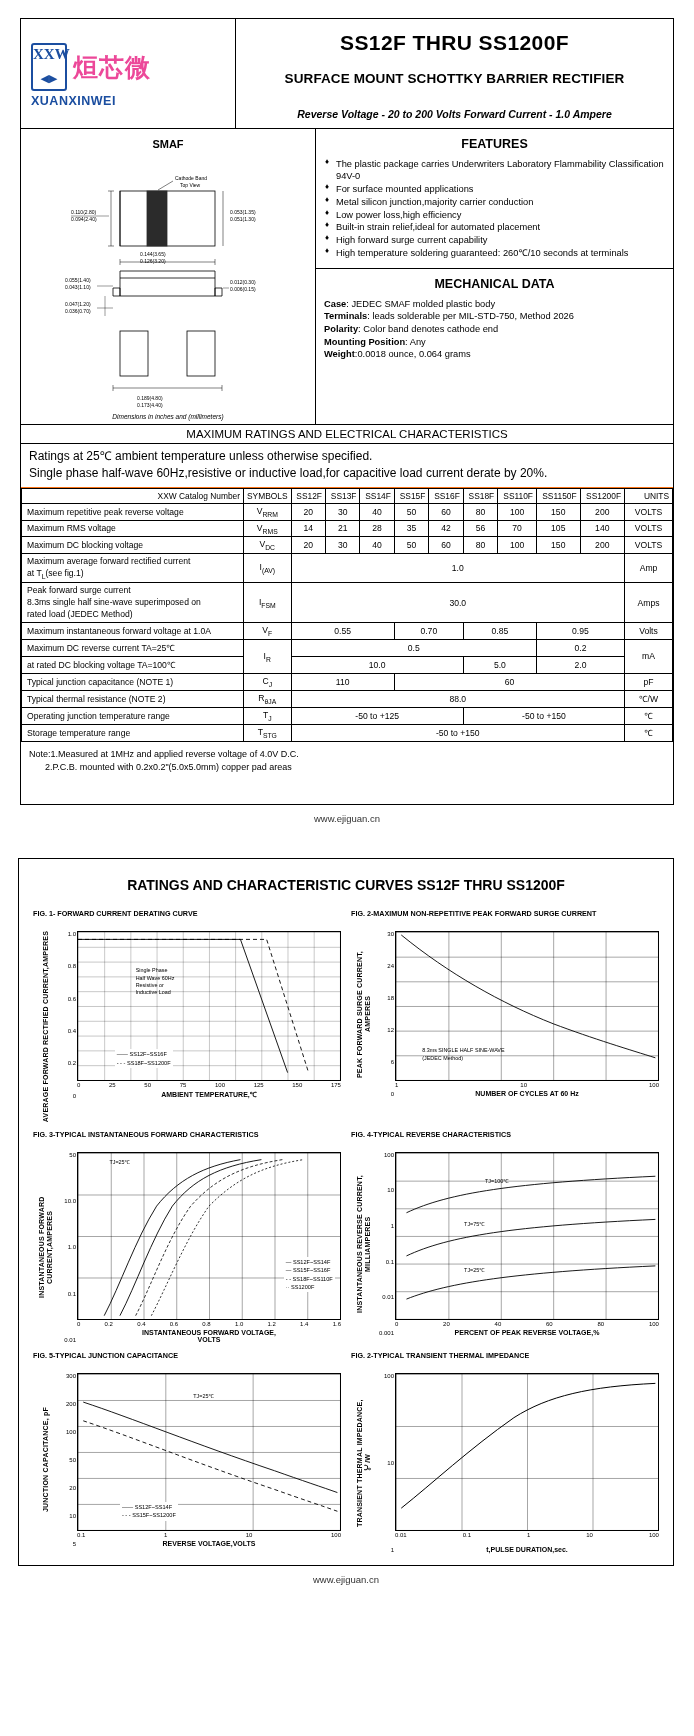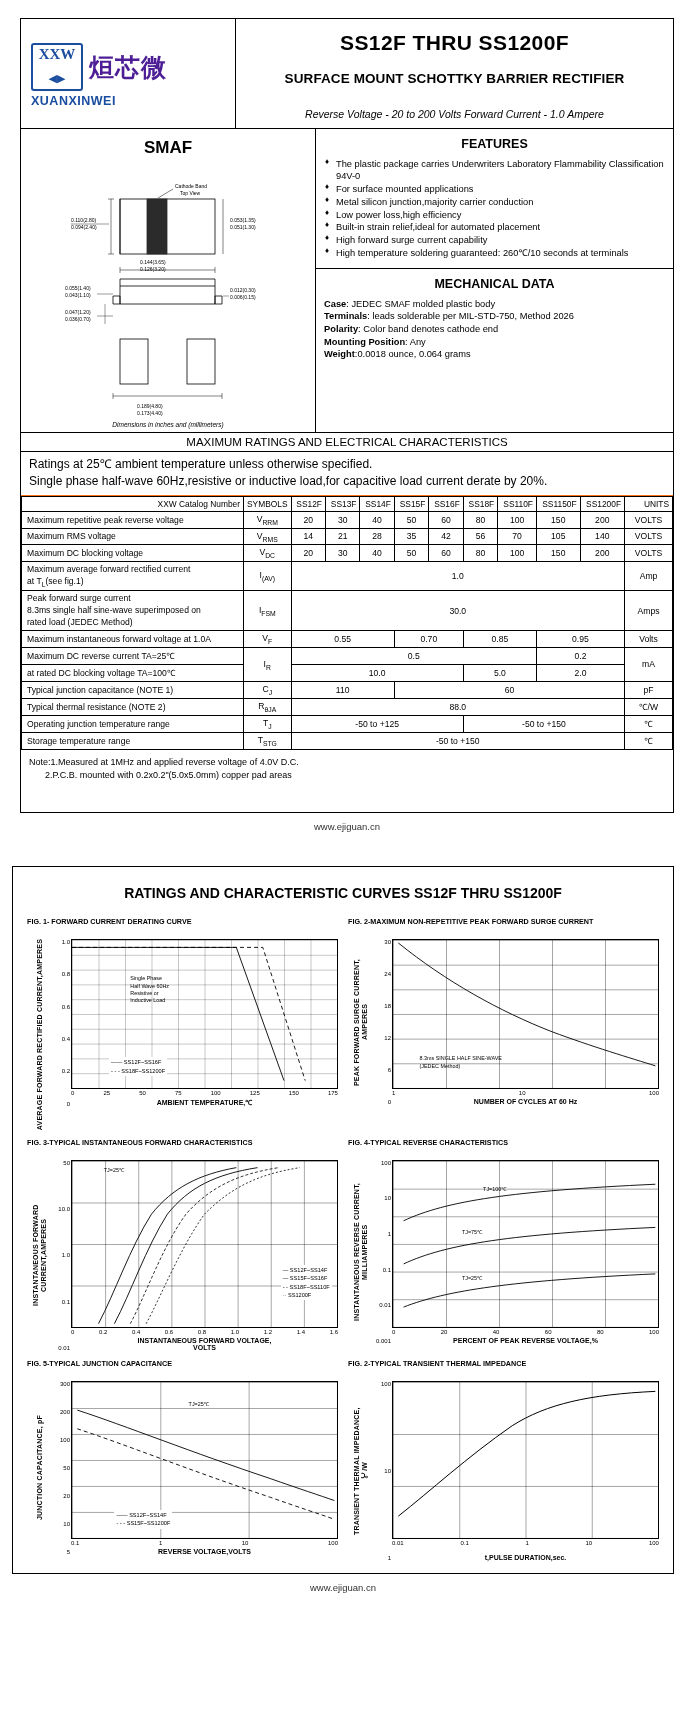--- a/index.html
+++ b/index.html
@@ -28,73 +28,73 @@
   .logo-cell {
     width: 215px;
     border-right: 1px solid #000;
     padding: 12px 6px 8px 10px;
     display: flex;
     flex-direction: column;
     justify-content: center;
   }
   .logo-row { display:flex; align-items:center; gap:6px; }
   .logo-mark {
-    width: 52px; height: 48px;
+    width: 36px; height: 48px;
     border: 2px solid #1b4ea0;
     border-radius: 3px;
     position: relative;
     flex: none;
   }
   .logo-mark .xxw {
     position:absolute; top:1px; left:0; right:0;
     text-align:center; font-size:15px; font-weight:bold; color:#1b4ea0;
     letter-spacing:0px;
     font-family:"Liberation Serif", serif;
   }
   .logo-mark .arrows {
     position:absolute; bottom:5px; left:0; right:0; text-align:center;
     font-size:11px; color:#1b4ea0; line-height:1;
   }
   .logo-cn {
-    font-size: 25px; font-weight: bold; color: #4c1d95; line-height:1;
+    font-size: 25px; font-weight: bold; color: #ec4899; line-height:1;
     letter-spacing: 1px;
   }
   .logo-en {
     font-size: 12.5px; color:#1b4ea0; font-weight:bold; letter-spacing:0.5px;
     margin-top: 3px;
   }
   .title-cell {
     flex: 1;
     padding: 12px 10px 8px 10px;
     text-align: center;
   }
   .main-title {
     font-size: 21px; font-weight: bold; letter-spacing: 0.4px;
     margin-bottom: 16px;
   }
   .sub-title {
     font-size: 13.5px; font-weight: bold; letter-spacing: 0.1px;
     margin-bottom: 22px;
   }
   .sub-title2 {
-    font-size: 10.5px; font-style: italic; font-weight: normal;
+    font-size: 10.5px; font-style: italic; font-weight: bold;
   }
 
   
   .mid {
     display: flex;
     border-bottom: 1px solid #000;
   }
   .drawing-col {
     width: 295px;
     border-right: 1px solid #000;
     padding: 6px 4px 4px 4px;
   }
   .drawing-title {
-    text-align:center; font-weight:bold; font-size: 17px; margin: 3px 0 6px 0;
+    text-align:center; font-weight:bold; font-size: 11px; margin: 3px 0 6px 0;
   }
   .drawing-area { position: relative; height: 255px; }
   .dim-note {
     text-align:center; font-size:6.5px; font-style:italic; margin-top:2px;
   }
   .right-col { flex:1; display:flex; flex-direction:column; }
   .features-box { border-bottom:1px solid #000; padding: 6px 8px 8px 8px; }
   .box-title { text-align:center; font-weight:bold; font-size:12.5px; margin:2px 0 7px 0; }
   .feat-list { margin:0; padding:0; list-style:none; }
   .feat-list li {
@@ -135,21 +135,21 @@
     font-size:9px; padding: 6px 8px 4px 8px; line-height:1.45;
   }
   .foot-note .ln2 { padding-left:16px; }
 
   .spacer-bottom { height: 26px; }
   .site {
     text-align:center; font-size:9.5px; color:#333; padding: 8px 0 4px 0;
   }
 
   
-  .page2 { width:694px; padding: 20px 20px 14px 12px; }
+  .page2 { width:694px; padding: 20px 20px 14px 18px; }
   .sheet2 { border:1px solid #000; padding: 10px 8px 6px 8px; }
   .p2-title { text-align:center; font-weight:bold; font-size:14px; margin: 8px 0 14px 0; }
   .grid2 { display:grid; grid-template-columns: 1fr 1fr; gap: 4px 6px; padding: 0 4px 4px 4px; }
   .fig { padding: 2px; }
   .fig-title { font-weight:bold; font-size:7.2px; line-height:1.25; margin-bottom:4px; min-height:18px;}
   .plot-wrap { display:flex; }
   .ylab {
     writing-mode: vertical-rl; transform: rotate(180deg);
     font-size:7px; font-weight:bold; text-align:center; letter-spacing:0.2px;
     width: 26px; display:flex; align-items:center; justify-content:center;

